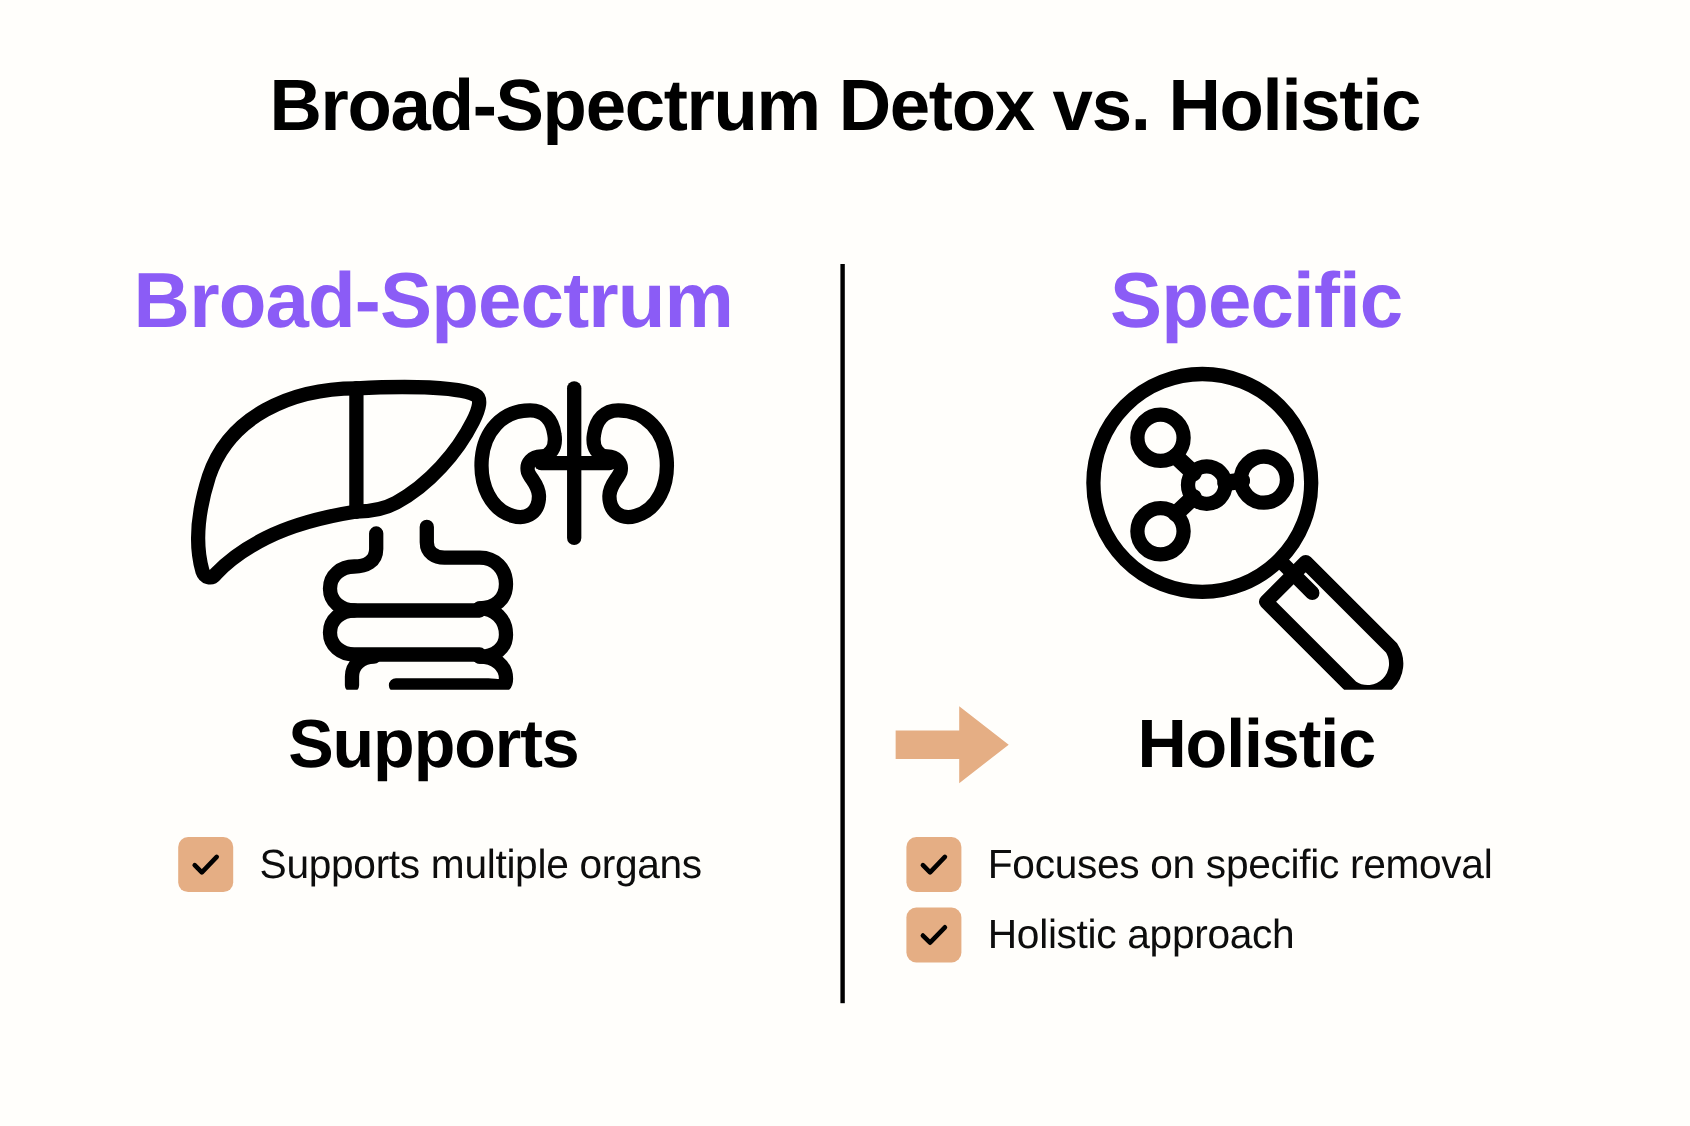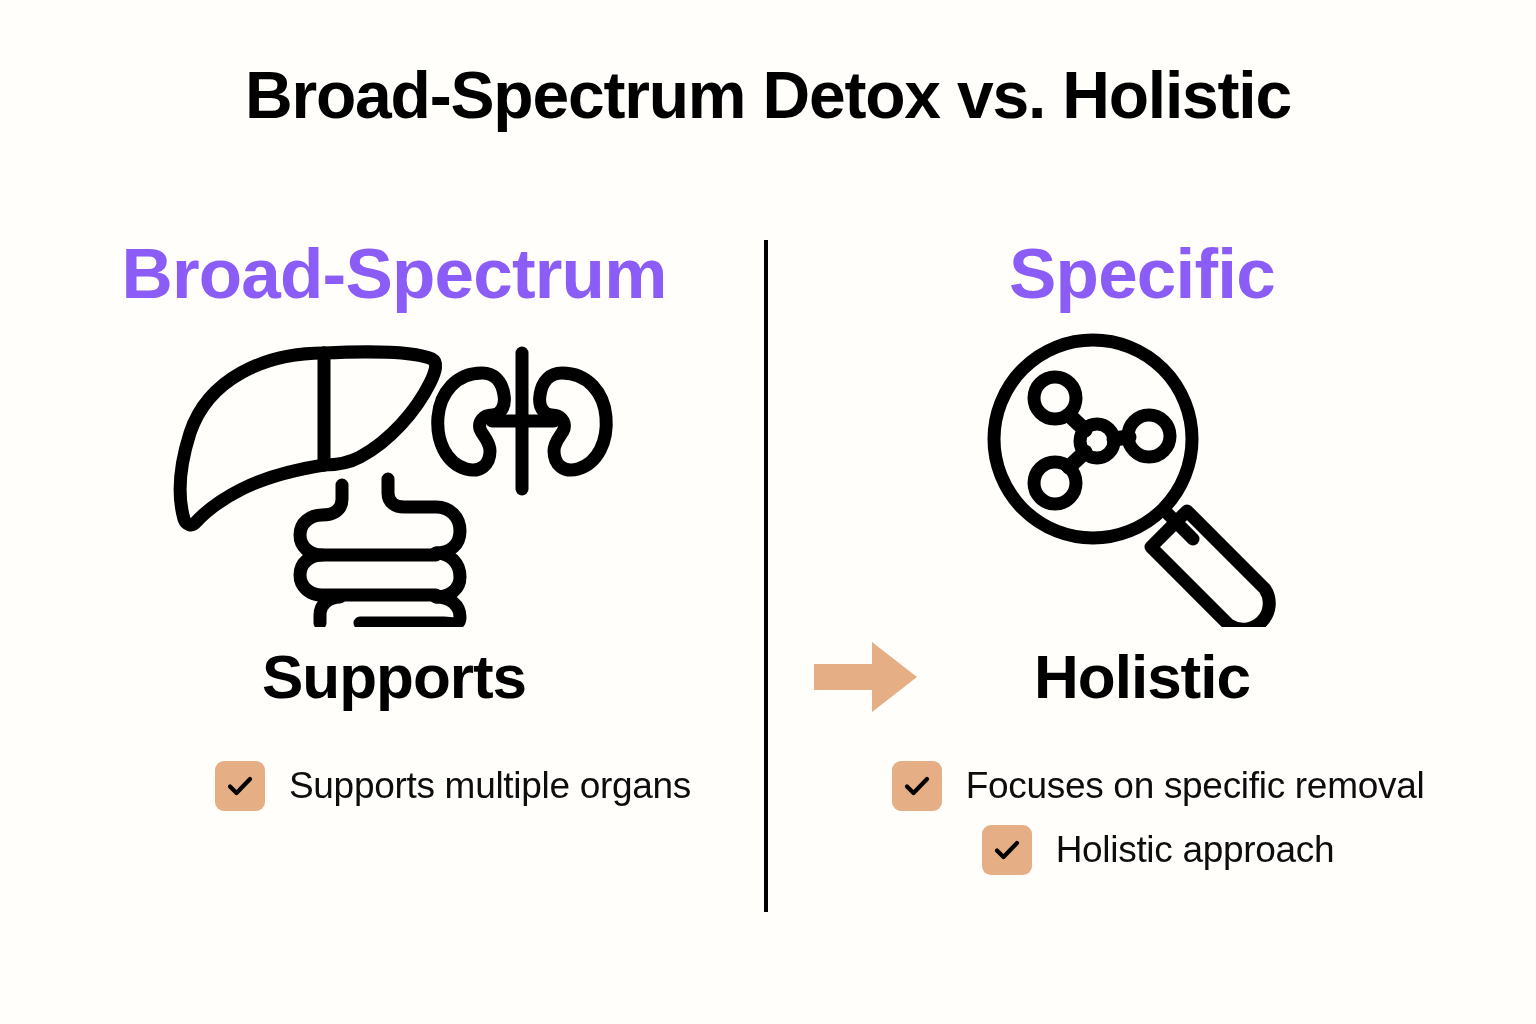--- a/index.html
+++ b/index.html
@@ -117,21 +117,20 @@
     margin-top: 38px;
     display: flex;
     flex-direction: column;
     gap: 14px;
     padding-left: 10px;
   }
   .check-item {
     display: flex;
     align-items: center;
     gap: 24px;
-    justify-content: center;
   }
   .check-box {
     flex: 0 0 auto;
     width: 50px;
     height: 50px;
     border-radius: 9px;
     background: #e5ae84;
     display: flex;
     align-items: center;
     justify-content: center;

